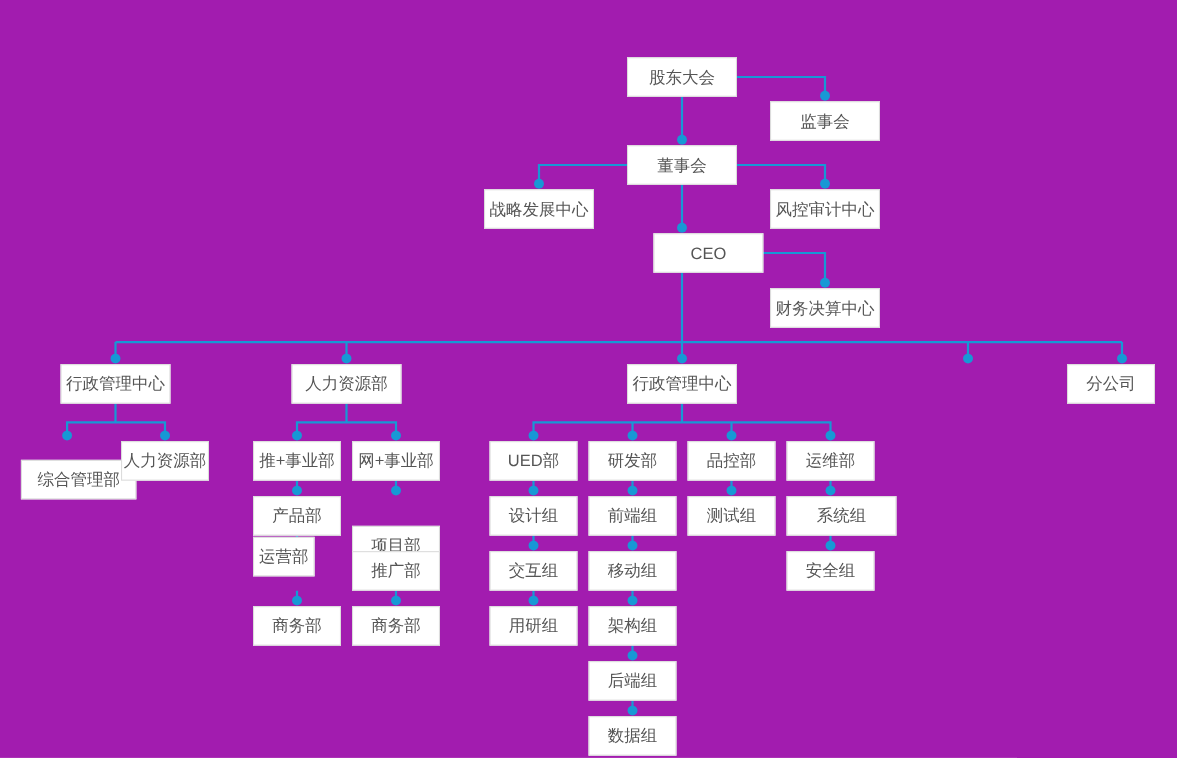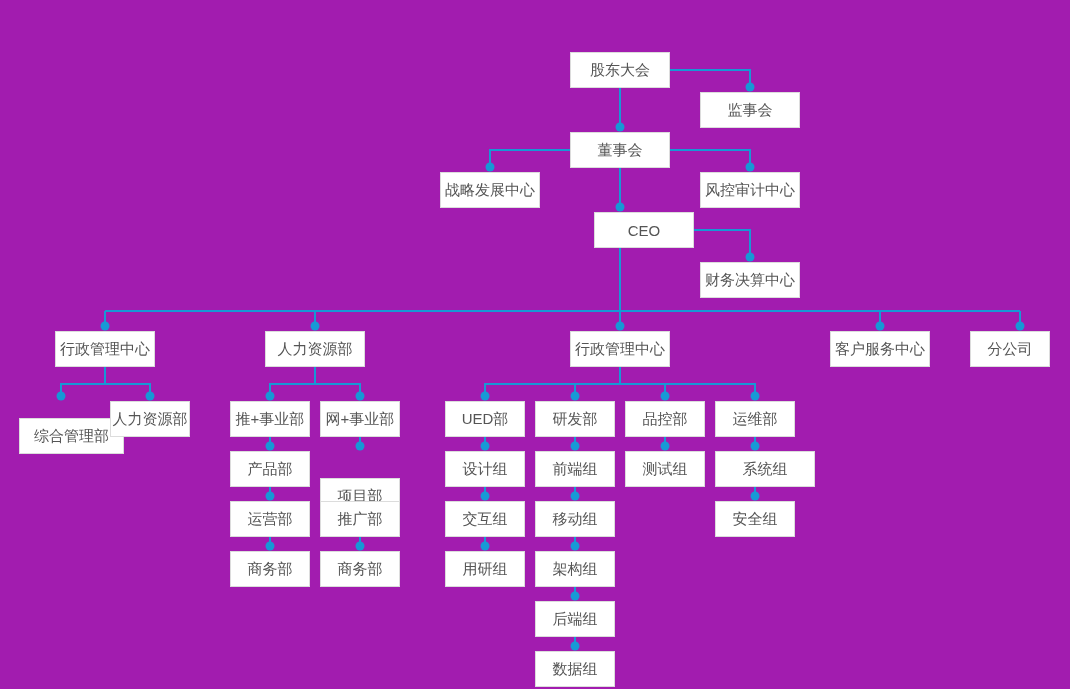--- a/index.html
+++ b/index.html
@@ -117,30 +117,29 @@
   <div class="node" style="left:700px;top:92px;width:100px">监事会</div>
   <div class="node" style="left:570px;top:132px;width:100px">董事会</div>
   <div class="node" style="left:440px;top:172px;width:100px">战略发展中心</div>
   <div class="node" style="left:700px;top:172px;width:100px">风控审计中心</div>
   <div class="node" style="left:594px;top:212px;width:100px">CEO</div>
   <div class="node" style="left:700px;top:262px;width:100px">财务决算中心</div>
 
   <div class="node" style="left:55px;top:331px;width:100px">行政管理中心</div>
   <div class="node" style="left:265px;top:331px;width:100px">人力资源部</div>
   <div class="node" style="left:570px;top:331px;width:100px">行政管理中心</div>
-  <div class="node" style="left:830px;top:331px;width:100px">客户服务中心</div>
   <div class="node" style="left:970px;top:331px;width:80px">分公司</div>
 
   <div class="node" style="left:19px;top:418px;width:105px">综合管理部</div>
   <div class="node" style="left:110px;top:401px;width:80px">人力资源部</div>
 
   <div class="node" style="left:230px;top:401px;width:80px">推+事业部</div>
   <div class="node" style="left:320px;top:401px;width:80px">网+事业部</div>
   <div class="node" style="left:230px;top:451px;width:80px">产品部</div>
-  <div class="node" style="left:230px;top:501px;width:80px">运营部</div>
+  <div class="node" style="left:230px;top:488px;width:56px">运营部</div>
   <div class="node" style="left:230px;top:551px;width:80px">商务部</div>
   <div class="node" style="left:320px;top:478px;width:80px">项目部</div>
   <div class="node" style="left:320px;top:501px;width:80px">推广部</div>
   <div class="node" style="left:320px;top:551px;width:80px">商务部</div>
 
   <div class="node" style="left:445px;top:401px;width:80px">UED部</div>
   <div class="node" style="left:535px;top:401px;width:80px">研发部</div>
   <div class="node" style="left:625px;top:401px;width:80px">品控部</div>
   <div class="node" style="left:715px;top:401px;width:80px">运维部</div>
 

